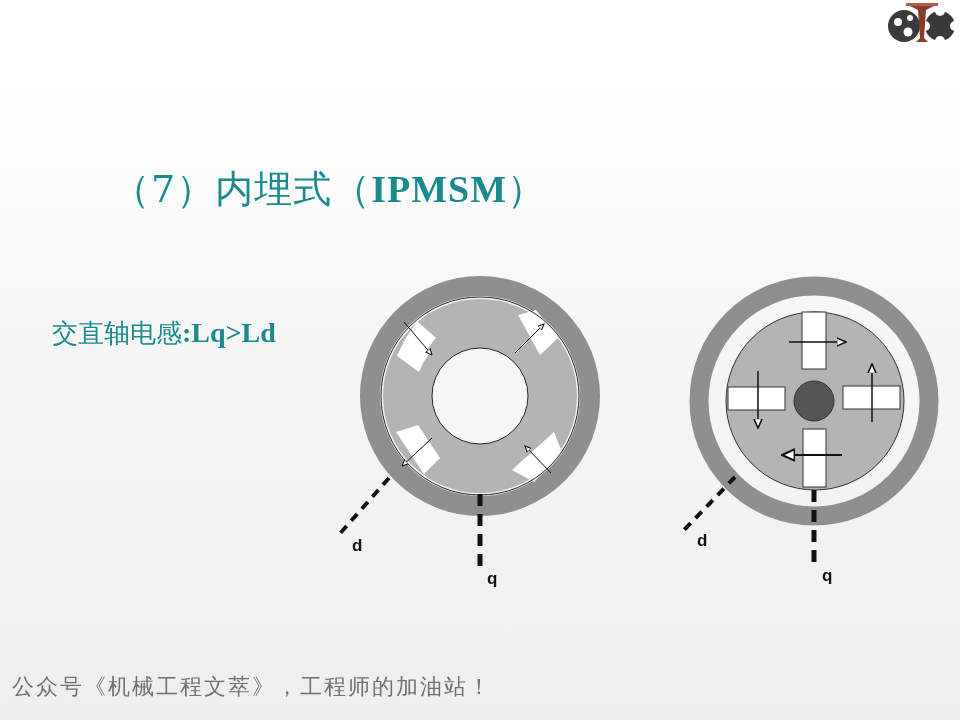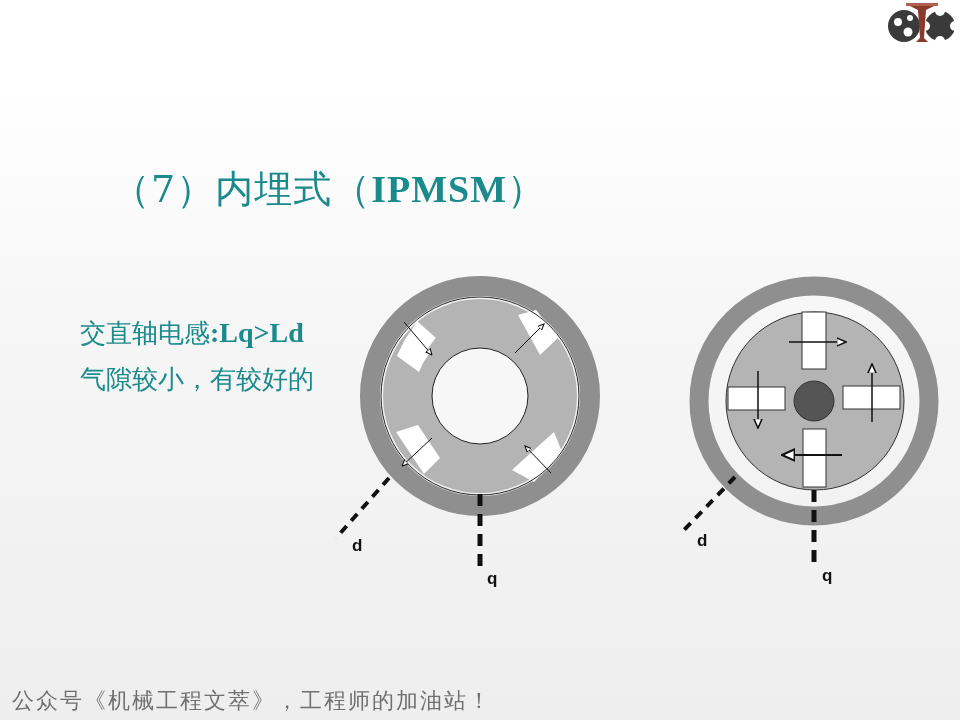--- a/index.html
+++ b/index.html
@@ -3,23 +3,23 @@
 <meta charset="utf-8">
 <style>
   html, body { margin:0; padding:0; }
   body { width:960px; height:720px; overflow:hidden; position:relative;
     background: linear-gradient(180deg, #ffffff 0%, #ffffff 12%, #f6f6f6 45%, #eeeeee 100%);
     font-family: "DejaVu Sans", sans-serif; }
   .title { position:absolute; left:112px; top:164px; font-size:38px; color:#1a8a8c;
     font-family: "DejaVu Serif", serif; letter-spacing:1px; white-space:nowrap; }
   .title .en { font-weight:bold; font-family:"Liberation Serif", serif;text-align:center; }
   .body-text { position:absolute; left:52px; top:310px; font-size:26px; color:#1a8a8c; line-height:46px;
-    font-family: "DejaVu Sans", sans-serif; margin-left: 28px; }
+    font-family: "DejaVu Sans", sans-serif; }
   .body-text .b { font-weight:bold; font-family:"Liberation Serif", serif; font-size:28px; }
-  .footer { position:absolute; left:12px; top:686px; font-size:22px; color:#707070;
+  .footer { position:absolute; left:12px; top:672px; font-size:22px; color:#707070;
     font-family: "DejaVu Serif", serif; letter-spacing:2px; white-space:nowrap; }
   .logo { position:absolute; left:884px; top:0; width:76px; height:48px; }
   svg.diagram { position:absolute; left:0; top:0; }
   .axlabel { font-family:"Liberation Sans", sans-serif; font-weight:bold; font-size:17px; fill:#111; }
 </style>
 </head>
 <body>
 
 <div class="logo">
   <svg width="76" height="48" viewBox="0 0 76 48">
@@ -36,21 +36,20 @@
     <circle cx="71" cy="26" r="5" fill="#fff"></circle>
     <path d="M22 4 L54 4 L42 10 L40 38 L44 42 L32 42 L36 38 L34 10 Z" fill="#8a3a2a"></path>
     <rect x="22" y="3" width="32" height="3" fill="#b06050"></rect>
   </svg>
 </div>
 
 <div class="title"><span>（7）内埋式（</span><span class="en">IPMSM</span><span>）</span></div>
 
 <div class="body-text">
   <div><span>交直轴电感</span><span class="b">:Lq&gt;Ld</span></div>
-  <div>气隙较小，有较好的</div>
 </div>
 
 <svg class="diagram" width="960" height="720" viewBox="0 0 960 720">
   <defs>
     <marker id="arr" viewBox="0 0 10 10" refX="9" refY="5" markerWidth="7" markerHeight="7" orient="auto">
       <path d="M0,1 L9,5 L0,9 Z" fill="#fff" stroke="#111" stroke-width="1.5"></path>
     </marker>
   </defs>
 
   <g>

